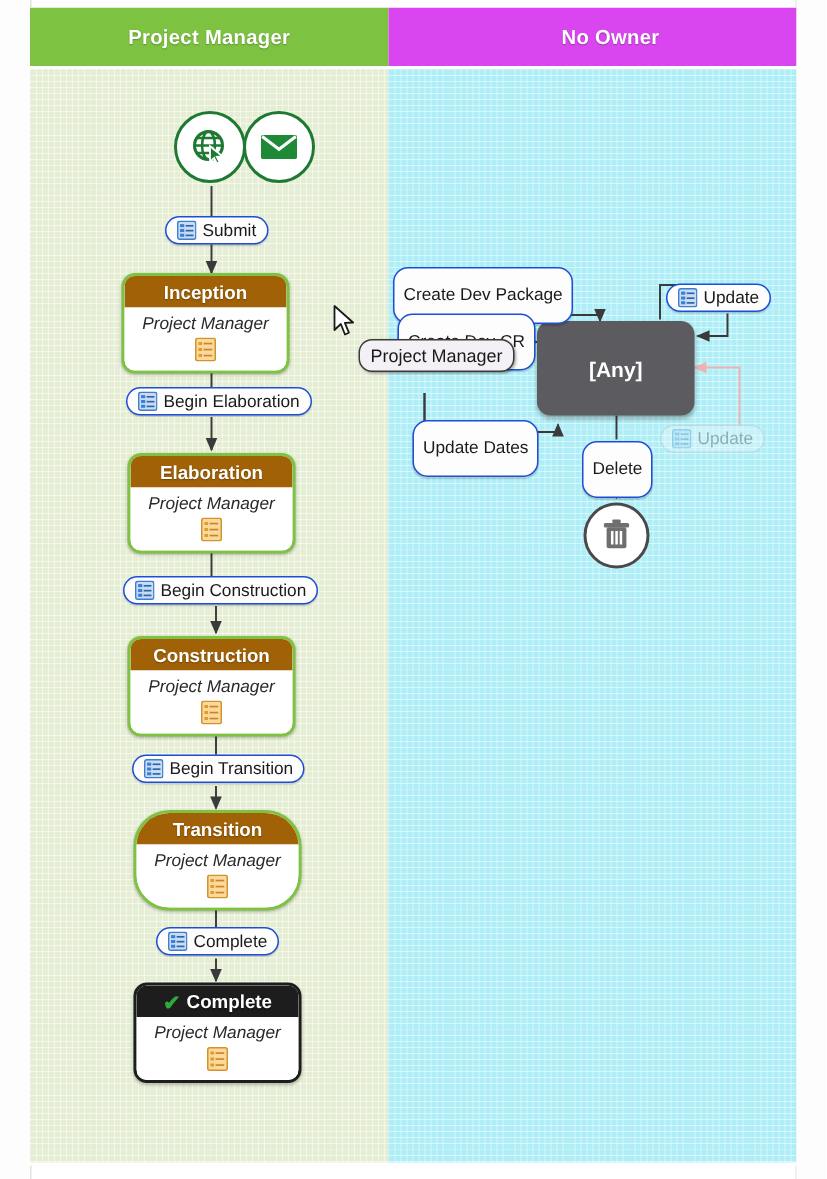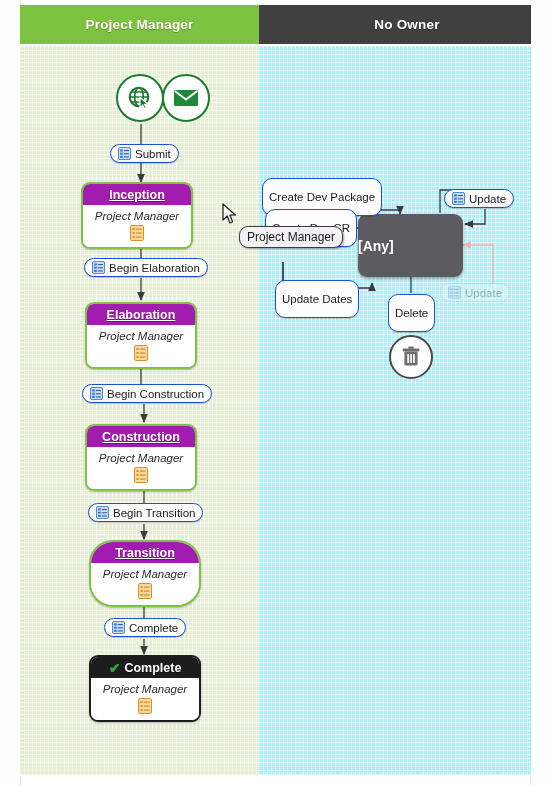--- a/index.html
+++ b/index.html
@@ -35,21 +35,21 @@
     left: 0; right: 0; top: 0;
     height: 39px;
     display: flex; align-items: center; justify-content: center;
     color: #ffffff;
     font-weight: bold;
     font-size: 13.5px;
     letter-spacing: .2px;
     text-shadow: 0 1px 1px rgba(0,0,0,.28);
   }
   .lane.left  .lane-head { background: #7ec242; }
-  .lane.right .lane-head { background: #404040; padding-left: 24px; }
+  .lane.right .lane-head { background: #d946ef; padding-left: 24px; }
 
   .lane-body {
     position: absolute;
     left: 0; right: 0; top: 41px; bottom: 2px;
   }
   .lane.left .lane-body {
     background-color: #e5eed3;
     background-image:
       linear-gradient(to right,  rgba(255,255,255,.55) 1px, transparent 1px),
       linear-gradient(to bottom, rgba(255,255,255,.55) 1px, transparent 1px),
@@ -99,21 +99,21 @@
 
   .state-title {
     height: 21px;
     display: flex; align-items: center; justify-content: center;
     gap: 4px;
     color: #ffffff;
     font-weight: bold;
     font-size: 12.5px;
     text-shadow: 0 1px 1px rgba(0,0,0,.35);
   }
-  .state.green .state-title { background: #a21caf; text-decoration: underline; }
+  .state.green .state-title { background: #a16207; }
   .state.black .state-title { background: #1d1d1d; }
 
   .state-body {
     background: #ffffff;
     padding: 5px 0 6px;
     display: flex; flex-direction: column; align-items: center; gap: 3px;
   }
   .state-owner {
     font-style: italic;
     font-size: 11.5px;
@@ -164,21 +164,21 @@
   }
   .circle.green { border: 2px solid #1e7a33; }
   .circle.dark  { border: 2px solid #4a4a4a; }
 
   
   #any-node {
     position: absolute;
     width: 105px; height: 63px;
     background: #5c5c60;
     border-radius: 9px;
-    display: flex; align-items: center; 
+    display: flex; align-items: center; justify-content: center;
     color: #ffffff;
     font-weight: bold;
     font-size: 14px;
     box-shadow: 0 2px 3px rgba(0,0,0,.3);
   }
 
   
   #cursor { position: absolute; width: 16px; height: 22px; }
 </style>
 </head>

